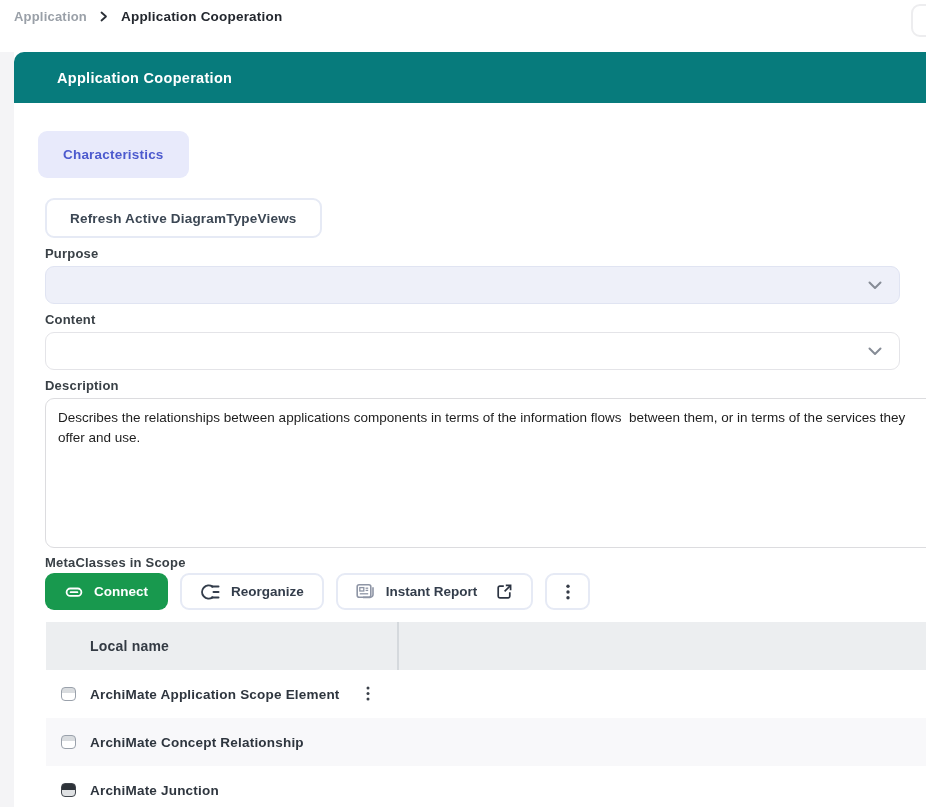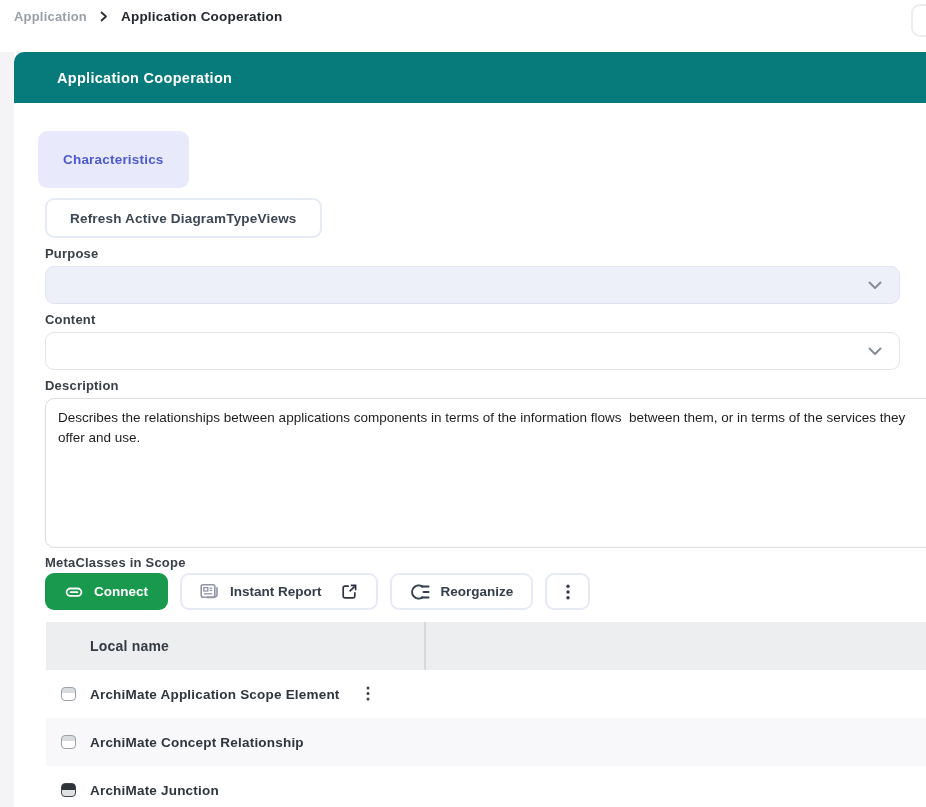--- a/index.html
+++ b/index.html
@@ -35,21 +35,21 @@
     height:51px; background:#077b7c;
     display:flex; align-items:center;
     padding-left:43px;
   }
   .card-title { color:#ffffff; font-size:14.5px; font-weight:700; letter-spacing:.3px; }
 
   .card-body { position:relative; height:704px; }
 
   
   .tab {
-    position:absolute; left:24px; top:28px; height:57px;
+    position:absolute; left:24px; top:28px; height:47px;
     background:#e8eafb; border-radius:9px;
     display:flex; align-items:center; padding:0 25px;
     cursor:pointer;
   }
   .tab-label { color:#4c5ace; font-size:13.5px; font-weight:600; letter-spacing:.2px; }
 
   
   .refresh-btn {
     position:absolute; left:31px; top:95px; height:40px;
     background:#fff; border:2px solid #e6eaf5; border-radius:9px;
@@ -86,21 +86,21 @@
     height:37px; border-radius:9px; display:flex; align-items:center; gap:11px;
     font-size:13.5px; font-weight:600; cursor:pointer;
   }
   .btn-connect { background:#18994e; color:#fff; padding:0 20px; font-weight:700; border:none;align-items:center; }
   .btn-light { background:#fff; color:#333d4b; border:2px solid #e6eaf5; padding:0 18px; }
   .btn-kebab { background:#fff; border:2px solid #e6eaf5; width:45px; justify-content:center; padding:0; }
 
   
   .mc-table { position:absolute; left:32px; top:519px; width:894px; }
   .thead { display:flex; height:48px; background:#eceef0; }
-  .th-cell1 { width:378px; display:flex; align-items:center; padding-left:44px; }
+  .th-cell1 { width:351px; display:flex; align-items:center; padding-left:44px; }
   .th-divider { width:2px; background:#d5d9dd; margin:0; }
   .th-cell2 { flex:1; }
   .th-text { font-size:14px; font-weight:700; color:#343b44; letter-spacing:.2px; }
 
   .trow { position:relative; height:48px; display:flex; align-items:center; }
   .trow.alt { background:#f8f8fa; }
   .row-icon { position:absolute; left:15px; top:17px; width:15px; height:14px;
     border:1.5px solid #9aa1ab; border-radius:4px;
     background:linear-gradient(#d9dcdf 0 42%, #ffffff 42%); }
   .row-icon.dark {
@@ -175,49 +175,49 @@
           <svg width="18" height="18" viewBox="0 0 18 18">
             <rect x="1.6" y="5.5" width="14.8" height="7.4" rx="3.7" fill="none" stroke="#ffffff" stroke-width="1.8"></rect>
             <line x1="5.6" y1="9.2" x2="12.4" y2="9.2" stroke="#ffffff" stroke-width="1.8" stroke-linecap="round"></line>
           </svg>
         </span>
         <span>Connect</span>
       </button>
 
       <button class="btn btn-light">
         <span class="icon">
+          <svg width="20" height="18" viewBox="0 0 20 18">
+            <path d="M12.5 3.6 A6.6 6.6 0 1 0 12.5 14.4" fill="none" stroke="#333d4b" stroke-width="2" stroke-linecap="round"></path>
+            <line x1="12" y1="3.6" x2="18.5" y2="3.6" stroke="#333d4b" stroke-width="2" stroke-linecap="round"></line>
+            <line x1="13.5" y1="9" x2="18.5" y2="9" stroke="#333d4b" stroke-width="2" stroke-linecap="round"></line>
+            <line x1="12" y1="14.4" x2="18.5" y2="14.4" stroke="#333d4b" stroke-width="2" stroke-linecap="round"></line>
+          </svg>
+        </span>
+        <span>Reorganize</span>
+      </button>
+
+      <button class="btn btn-light">
+        <span class="icon">
           <svg width="19" height="17" viewBox="0 0 19 17">
             <rect x="1.2" y="1.8" width="13.6" height="12.4" rx="2" fill="none" stroke="#8e95a5" stroke-width="1.6"></rect>
             <rect x="3.8" y="4.6" width="4" height="3.4" fill="none" stroke="#8e95a5" stroke-width="1.3"></rect>
             <line x1="9.6" y1="5.2" x2="12.2" y2="5.2" stroke="#8e95a5" stroke-width="1.3"></line>
             <line x1="9.6" y1="7.4" x2="12.2" y2="7.4" stroke="#8e95a5" stroke-width="1.3"></line>
             <line x1="3.8" y1="10.8" x2="12.2" y2="10.8" stroke="#8e95a5" stroke-width="1.3"></line>
             <path d="M17 4.2 v7.2 a3 3 0 0 1 -3 3 h-7" fill="none" stroke="#8e95a5" stroke-width="1.6"></path>
           </svg>
         </span>
         <span>Instant Report</span>
         <span class="icon" style="margin-left:8px;">
           <svg width="17" height="17" viewBox="0 0 17 17">
             <path d="M13.8 9.2 v4 a1.6 1.6 0 0 1 -1.6 1.6 h-8.4 a1.6 1.6 0 0 1 -1.6 -1.6 v-8.4 a1.6 1.6 0 0 1 1.6 -1.6 h4" fill="none" stroke="#2c3442" stroke-width="1.7"></path>
             <polyline points="9.8,2.4 14.6,2.4 14.6,7.2" fill="none" stroke="#2c3442" stroke-width="1.7"></polyline>
             <line x1="8.6" y1="8.4" x2="14.2" y2="2.8" stroke="#2c3442" stroke-width="1.7"></line>
           </svg>
         </span>
-      </button>
-
-      <button class="btn btn-light">
-        <span class="icon">
-          <svg width="20" height="18" viewBox="0 0 20 18">
-            <path d="M12.5 3.6 A6.6 6.6 0 1 0 12.5 14.4" fill="none" stroke="#333d4b" stroke-width="2" stroke-linecap="round"></path>
-            <line x1="12" y1="3.6" x2="18.5" y2="3.6" stroke="#333d4b" stroke-width="2" stroke-linecap="round"></line>
-            <line x1="13.5" y1="9" x2="18.5" y2="9" stroke="#333d4b" stroke-width="2" stroke-linecap="round"></line>
-            <line x1="12" y1="14.4" x2="18.5" y2="14.4" stroke="#333d4b" stroke-width="2" stroke-linecap="round"></line>
-          </svg>
-        </span>
-        <span>Reorganize</span>
       </button>
 
       <button class="btn btn-kebab">
         <span class="icon">
           <svg width="4" height="16" viewBox="0 0 4 16">
             <circle cx="2" cy="2.2" r="1.7" fill="#353c47"></circle>
             <circle cx="2" cy="8" r="1.7" fill="#353c47"></circle>
             <circle cx="2" cy="13.8" r="1.7" fill="#353c47"></circle>
           </svg>
         </span>

